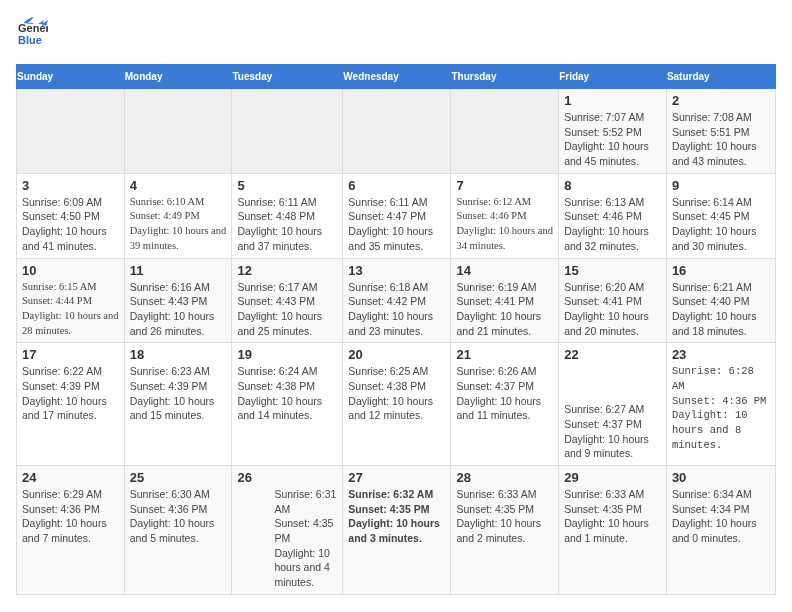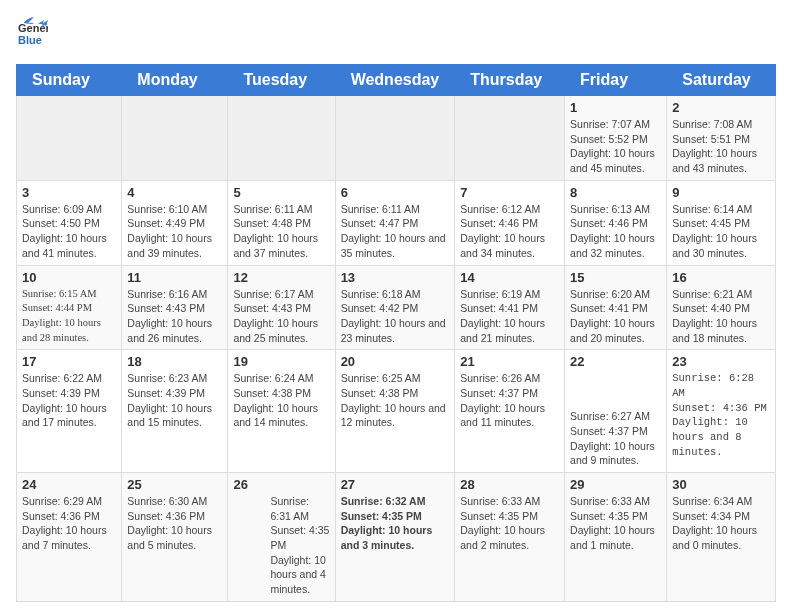--- a/index.html
+++ b/index.html
@@ -35,23 +35,23 @@
       color: #555;
     }
     .calendar-table {
       width: 100%;
       border-collapse: collapse;
       font-size: 11px;
     }
     .calendar-table thead th {
       background: #3a7bd5;
       color: #fff;
-      padding: 6px 15px;
+      padding: 6px 0;
       text-align: left;
-      font-size: 16px;
+      font-size: 10px;
       font-weight: bold;
       border: 1px solid #3a7bd5;
     }
     .calendar-table tbody td {
       border: 1px solid #ddd;
       vertical-align: top;
       padding: 4px 5px;
       height: 82px;
       width: 113px;
       background: #fff;
@@ -142,39 +142,39 @@
       </tr>
       <tr>
         <td>
           <span class="day-number">3</span>
           <div class="day-info" style="white-space: pre-line;">Sunrise: 6:09 AM
 Sunset: 4:50 PM
 Daylight: 10 hours and 41 minutes.</div>
         </td>
         <td>
           <span class="day-number">4</span>
-          <div class="day-info" style="white-space: pre-line;">Sunrise: 6:10 AM
+          <div class="day-info" style="white-space: pre-line; font-family: Liberation Serif, serif;">Sunrise: 6:10 AM
 Sunset: 4:49 PM
 Daylight: 10 hours and 39 minutes.</div>
         </td>
         <td>
           <span class="day-number">5</span>
           <div class="day-info" style="white-space: pre-line;">Sunrise: 6:11 AM
 Sunset: 4:48 PM
 Daylight: 10 hours and 37 minutes.</div>
         </td>
         <td>
           <span class="day-number">6</span>
           <div class="day-info" style="white-space: pre-line;">Sunrise: 6:11 AM
 Sunset: 4:47 PM
 Daylight: 10 hours and 35 minutes.</div>
         </td>
         <td>
           <span class="day-number">7</span>
-          <div class="day-info" style="white-space: pre-line;">Sunrise: 6:12 AM
+          <div class="day-info" style="white-space: pre-line; font-family: Liberation Serif, serif;">Sunrise: 6:12 AM
 Sunset: 4:46 PM
 Daylight: 10 hours and 34 minutes.</div>
         </td>
         <td>
           <span class="day-number">8</span>
           <div class="day-info" style="white-space: pre-line;">Sunrise: 6:13 AM
 Sunset: 4:46 PM
 Daylight: 10 hours and 32 minutes.</div>
         </td>
         <td>

